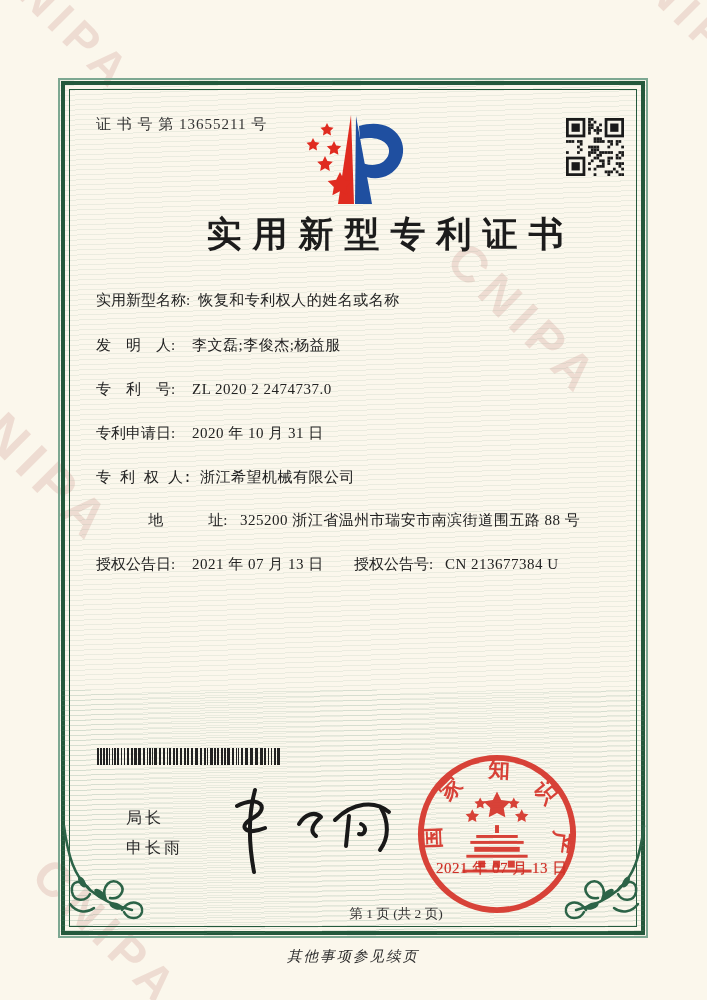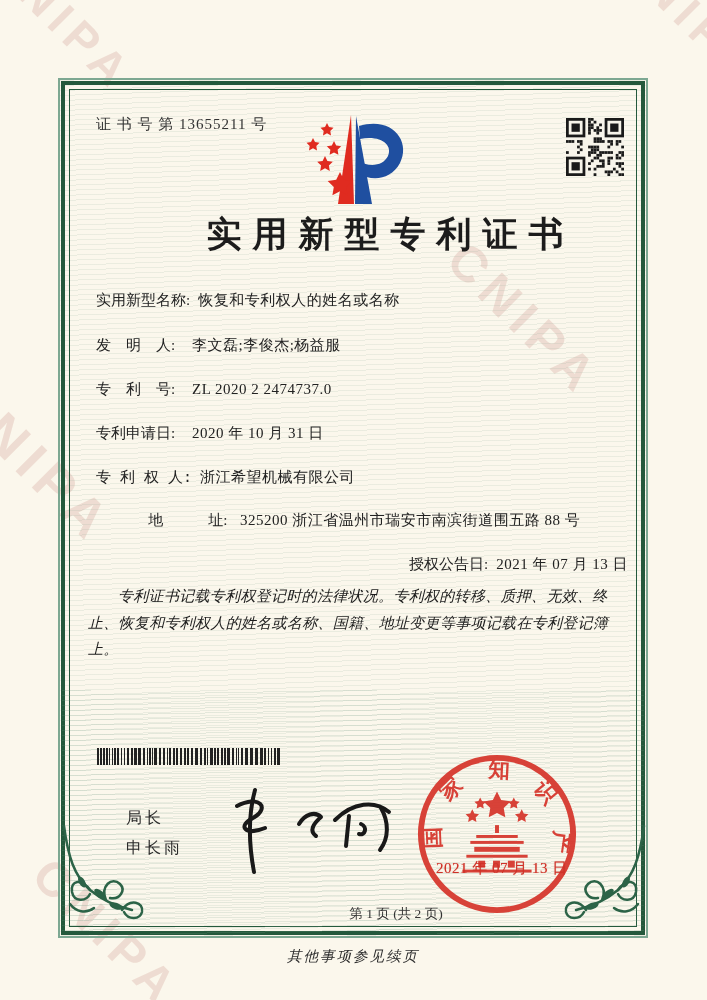--- a/index.html
+++ b/index.html
@@ -224,26 +224,29 @@
 </div>
 <div class="abs row" style="top:424px;">
   <span class="lbl">专利申请日:</span><span class="val">2020 年 10 月 31 日</span>
 </div>
 <div class="abs row" style="top:468px;font-family:Liberation Mono, monospace;">
   <span class="lbl">专 利 权 人:</span><span class="val">浙江希望机械有限公司</span>
 </div>
 <div class="abs row" style="top:511px;text-align:center;">
   <span class="lbl">地　　　址:</span><span class="val">325200  浙江省温州市瑞安市南滨街道围五路 88 号</span>
 </div>
-<div class="abs row" style="top:555px;text-align:right;">
+<div class="abs row" style="top:555px;">
   <span class="lbl">授权公告日:</span><span class="val">2021 年 07 月 13 日</span>
+  <span class="pair2">
+    <span>授权公告号:</span>
+    <span class="val">CN 213677384 U</span>
+  </span>
 </div>
 
 <div class="abs bodytext">
-  <p>专利证书记载专利权登记时的法律状况。专利权的转移、质押、无效、终止、恢复和专利权人的姓名或名称、国籍、地址变更等事项记载在专利登记簿上。</p>
 </div>
 
 <svg class="abs" style="left:97px;top:748px;" width="186" height="17" viewBox="0 0 186 17" id="barcode">
     <rect x="0" y="0" width="2" height="17" fill="#222"></rect>
     <rect x="3" y="0" width="2" height="17" fill="#222"></rect>
     <rect x="6" y="0" width="2" height="17" fill="#222"></rect>
     <rect x="9" y="0" width="2" height="17" fill="#222"></rect>
     <rect x="12" y="0" width="1" height="17" fill="#222"></rect>
     <rect x="15" y="0" width="1" height="17" fill="#222"></rect>
     <rect x="17" y="0" width="2" height="17" fill="#222"></rect>

